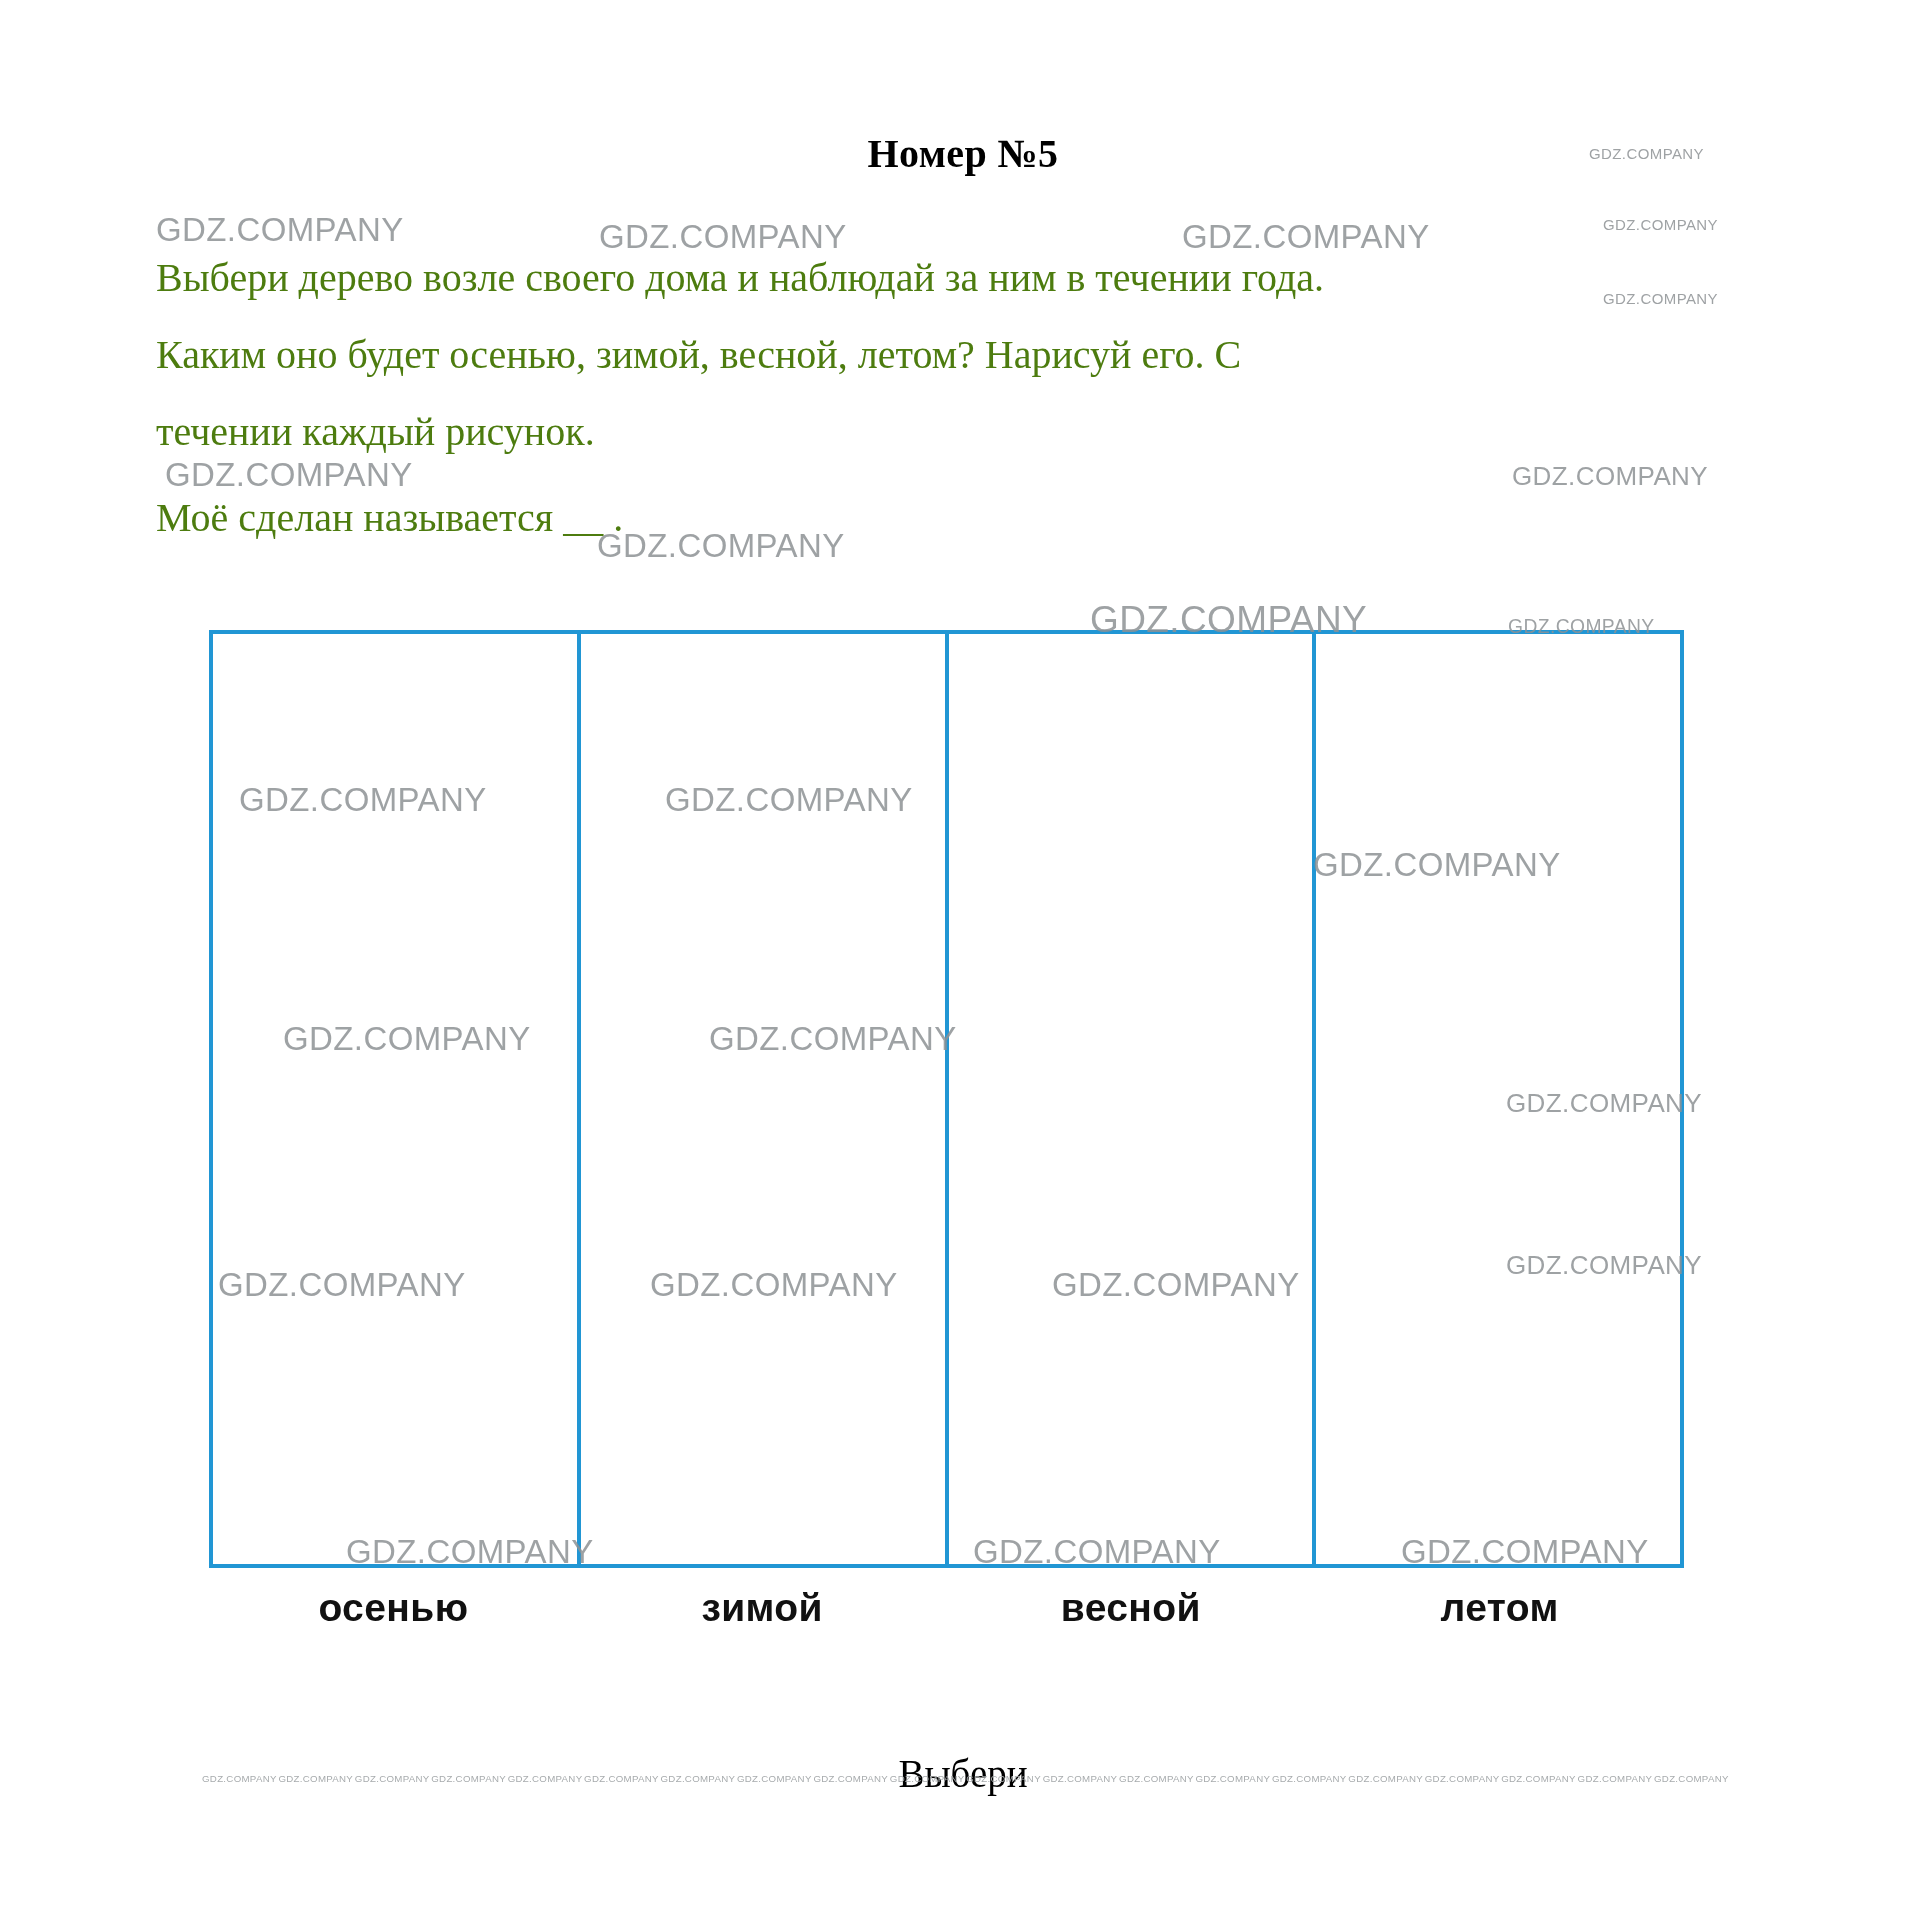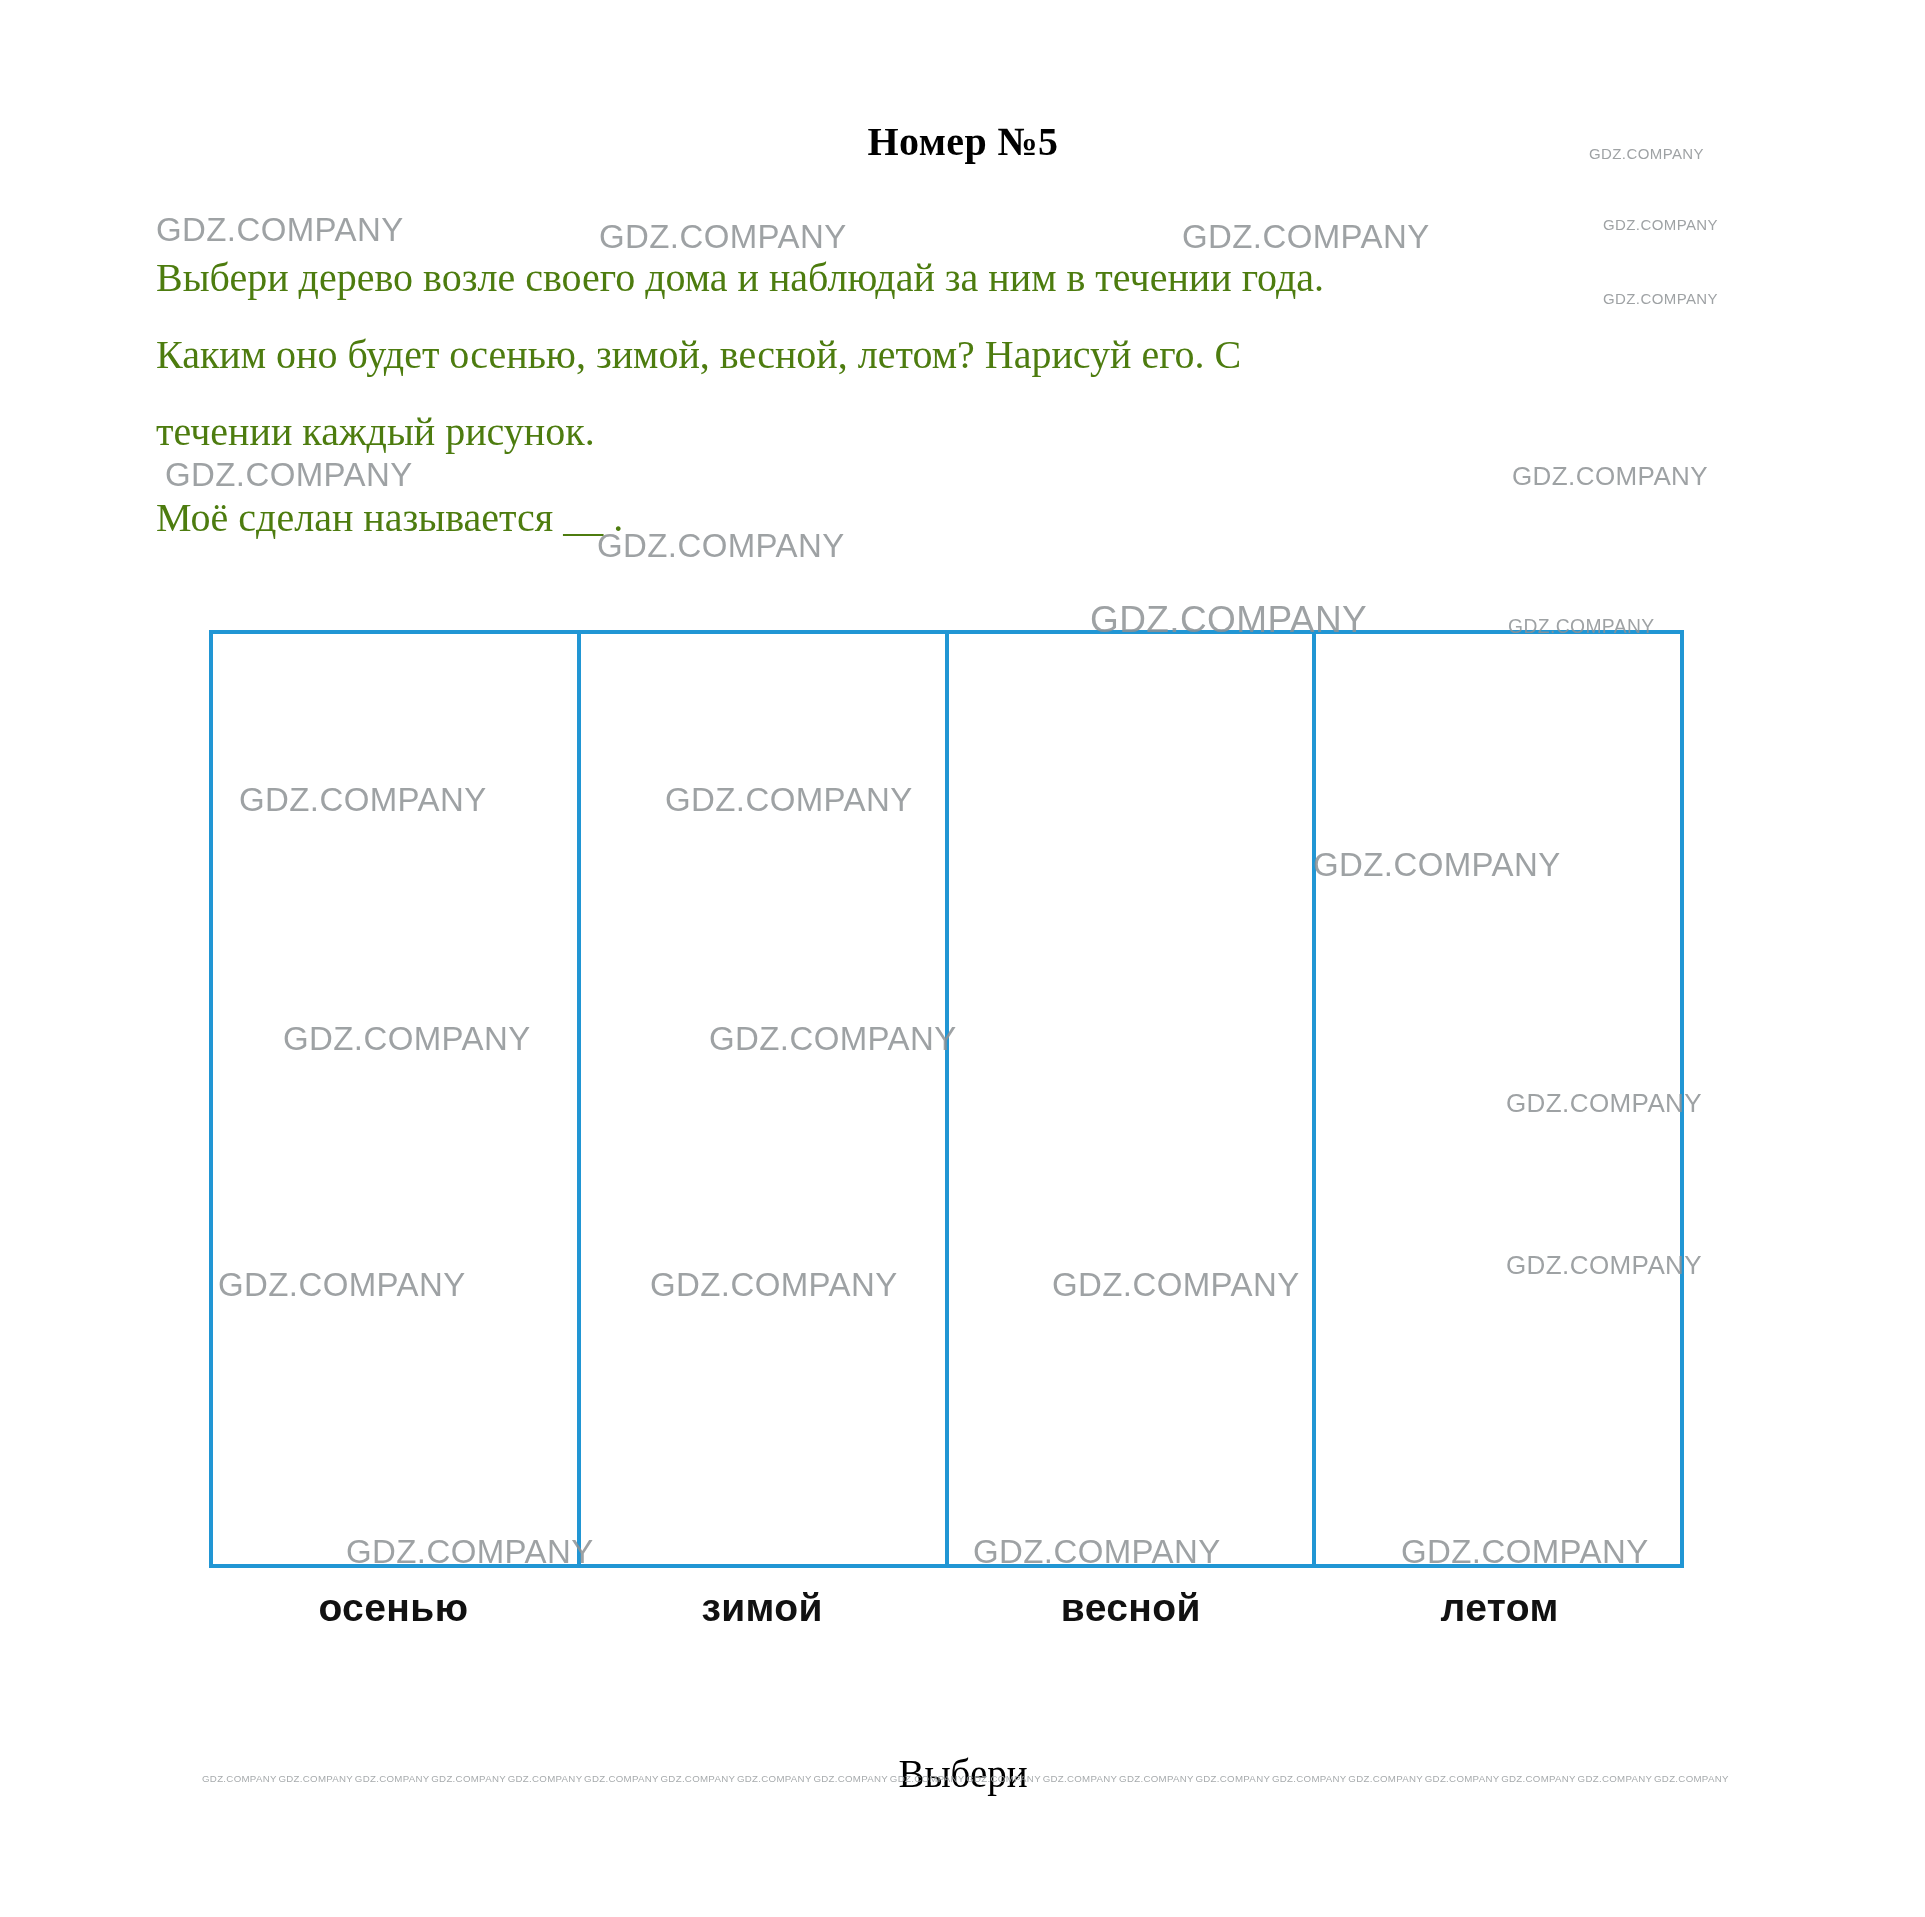--- a/index.html
+++ b/index.html
@@ -18,21 +18,21 @@
 
   .page {
     position: relative;
     width: 1926px;
     height: 1917px;
   }
 
   
   .title {
     position: absolute;
-    top: 118px;
+    top: 130px;
     left: 0;
     width: 1926px;
     text-align: center;
     font-family: "Liberation Serif", serif;
     font-size: 40px;
     font-weight: 700;
     letter-spacing: 0.4px;
   }
 
   

